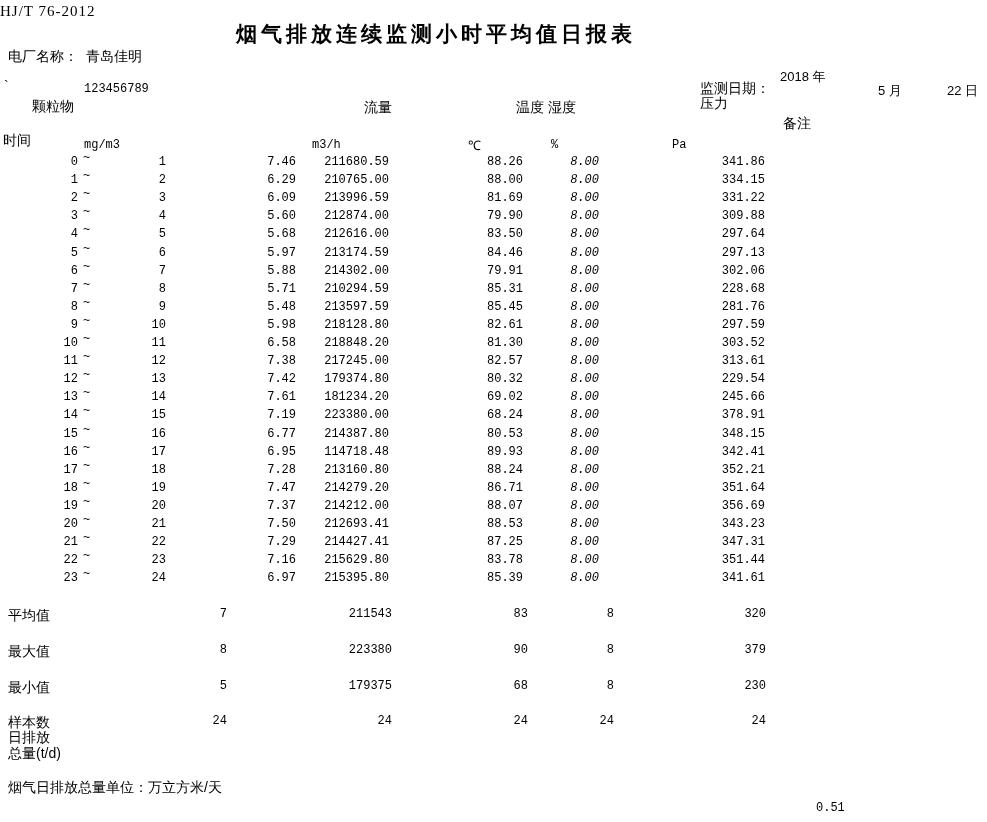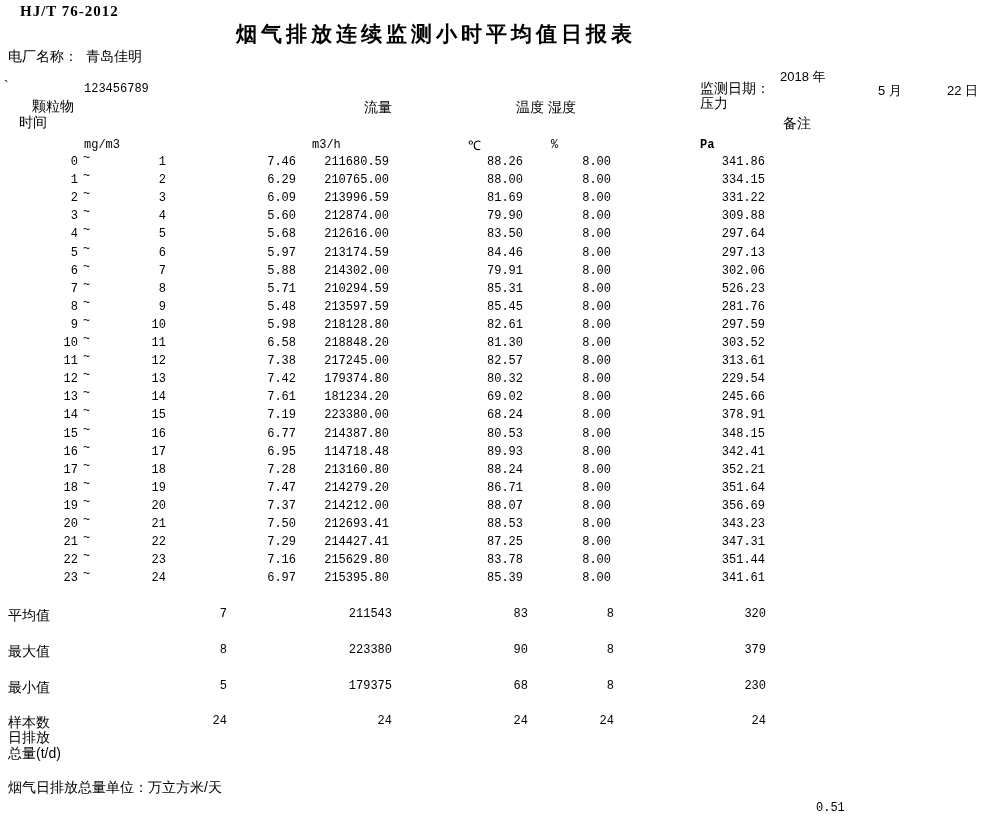--- a/index.html
+++ b/index.html
@@ -4,50 +4,50 @@
 <style>
   html,body{margin:0;padding:0;}
   body{
     width:987px;height:822px;background:#ffffff;color:#000000;
     position:relative;overflow:hidden;
     font-family:"Liberation Sans", sans-serif;
   }
   .abs{position:absolute;white-space:nowrap;}
   .cjk{font-size:14px;line-height:1.1;}
   .num{font-family:"Liberation Mono", monospace;font-size:12px;line-height:1.1;}
-  .std{left:20px;top:3px;font-family:"Liberation Serif", serif;font-weight:bold;font-size:15px;letter-spacing:1px;}
+  .std{left:0;top:3px;font-family:"Liberation Serif", serif;font-weight:normal;font-size:15px;letter-spacing:1px;}
   .title{left:236px;top:20px;font-weight:bold;font-size:21px;letter-spacing:4px;}
   .plant{left:8px;top:49px;}
   .plant .val{margin-left:8px;}
   .tick{left:4px;top:78px;font-size:14px;}
   .code{left:84px;top:83px;}
   .date-label{left:700px;top:81px;}
   .date-year{left:780px;top:68px;font-size:13px;}
   .date-month{left:878px;top:82px;font-size:13px;}
   .date-day{left:947px;top:82px;font-size:13px;}
   .h-dust{left:32px;top:99px;}
   .h-flow{left:364px;top:100px;}
   .h-temphum{left:516px;top:100px;}
   .h-pres{left:700px;top:96px;}
-  .h-time{left:3px;top:115px;margin-left:16px;}
+  .h-time{left:3px;top:133px;}
   .h-note{left:783px;top:116px;}
   .u-dust{left:84px;top:139px;}
   .u-flow{left:312px;top:139px;}
   .u-temp{left:468px;top:136px;font-size:13px;}
   .u-hum{left:551px;top:139px;}
-  .u-pres{left:700px;top:139px;font-weight:bold;}
+  .u-pres{left:672px;top:139px;}
   .hrow,.srow{position:absolute;left:0;width:987px;height:18px;}
   .cell{position:absolute;top:0;text-align:right;font-family:"Liberation Mono", monospace;font-size:12px;line-height:1.2;}
   .tilde{position:absolute;left:83px;top:-4px;font-family:"Liberation Mono", monospace;font-size:12px;}
   .c-from{right:909px;width:50px;}
   .c-to{right:821px;width:50px;}
   .c-dust{right:691px;width:60px;}
   .c-flow{right:598px;width:95px;}
   .c-temp{right:452px;width:60px;text-align:center;}
-  .c-hum{right:376px;width:60px;}
+  .c-hum{right:388px;width:60px;font-style:italic;}
   .c-pres{right:222px;width:75px;}
   .slabel{position:absolute;left:8px;top:0;font-size:14px;font-family:"Liberation Sans", sans-serif;}
   .s-dust{right:760px;width:60px;}
   .s-flow{right:595px;width:95px;}
   .s-temp{right:459px;width:60px;}
   .s-hum{right:373px;width:60px;}
   .s-pres{right:221px;width:75px;}
   .daily1{left:8px;top:730px;}
   .daily2{left:8px;top:746px;}
   .unit-note{left:8px;top:780px;}
@@ -153,21 +153,21 @@
       <span class="cell c-pres">302.06</span>
     </div>
     <div class="hrow" style="top: 281.7px;">
       <span class="cell c-from">7</span>
       <span class="tilde">~</span>
       <span class="cell c-to">8</span>
       <span class="cell c-dust">5.71</span>
       <span class="cell c-flow">210294.59</span>
       <span class="cell c-temp">85.31</span>
       <span class="cell c-hum">8.00</span>
-      <span class="cell c-pres">526.23</span>
+      <span class="cell c-pres">228.68</span>
     </div>
     <div class="hrow" style="top: 299.8px;">
       <span class="cell c-from">8</span>
       <span class="tilde">~</span>
       <span class="cell c-to">9</span>
       <span class="cell c-dust">5.48</span>
       <span class="cell c-flow">213597.59</span>
       <span class="cell c-temp">85.45</span>
       <span class="cell c-hum">8.00</span>
       <span class="cell c-pres">281.76</span>

